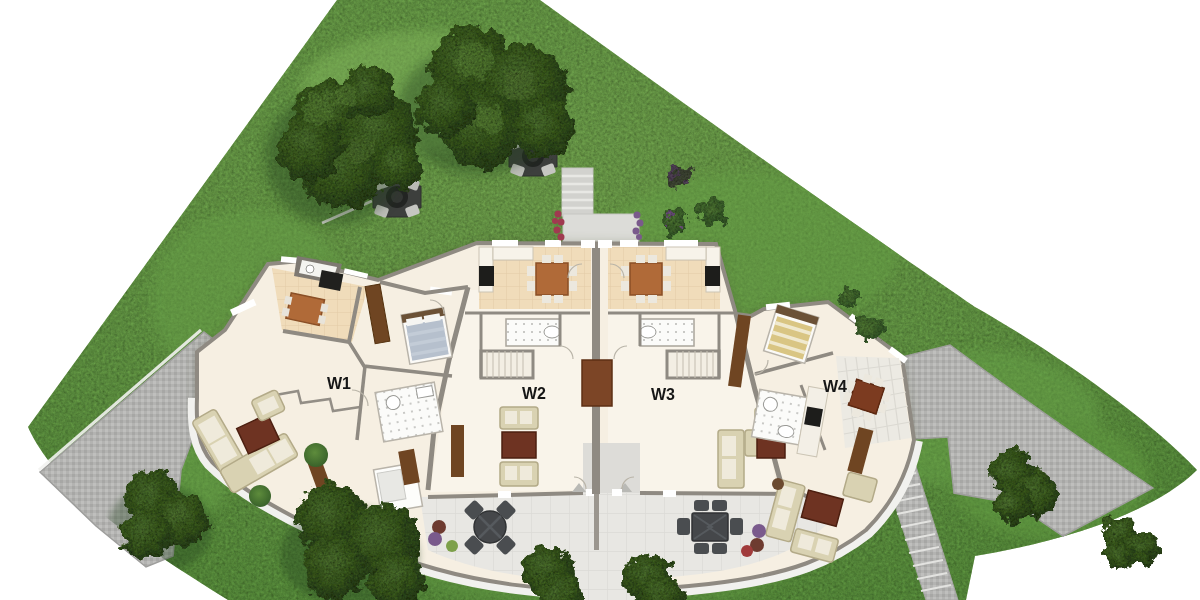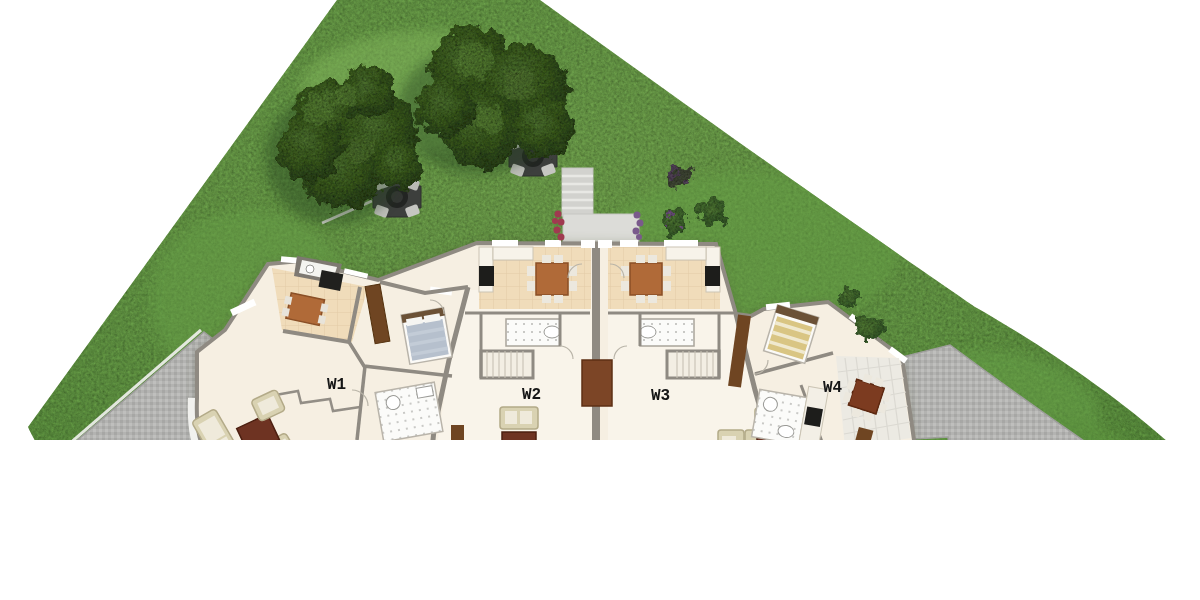--- a/index.html
+++ b/index.html
@@ -1,17 +1,17 @@
 <!DOCTYPE html>
 <html><head>
 <meta charset="utf-8">
 <style>
   html,body{margin:0;padding:0;background:#ffffff;}
-  #stage{position:relative;width:1200px;height:440px;overflow:hidden;
-    font-family:Liberation Mono, monospace;}
+  #stage{position:relative;width:1200px;height:600px;overflow:hidden;
+    font-family:Liberation Sans, sans-serif;}
   svg{display:block;}
 </style>
 </head>
 <body>
 <div id="stage">
 <svg width="1200" height="600" viewBox="0 0 1200 600">
 <defs>
   <filter id="grassN" x="-5%" y="-5%" width="110%" height="110%">
     <feTurbulence type="fractalNoise" baseFrequency="0.35" numOctaves="3" seed="7" result="n"></feTurbulence>
     <feColorMatrix in="n" type="matrix" values="0 0 0 0 0  0 0 0 0 0  0 0 0 0 0  0.45 0.45 0 0 -0.1" result="na"></feColorMatrix>

